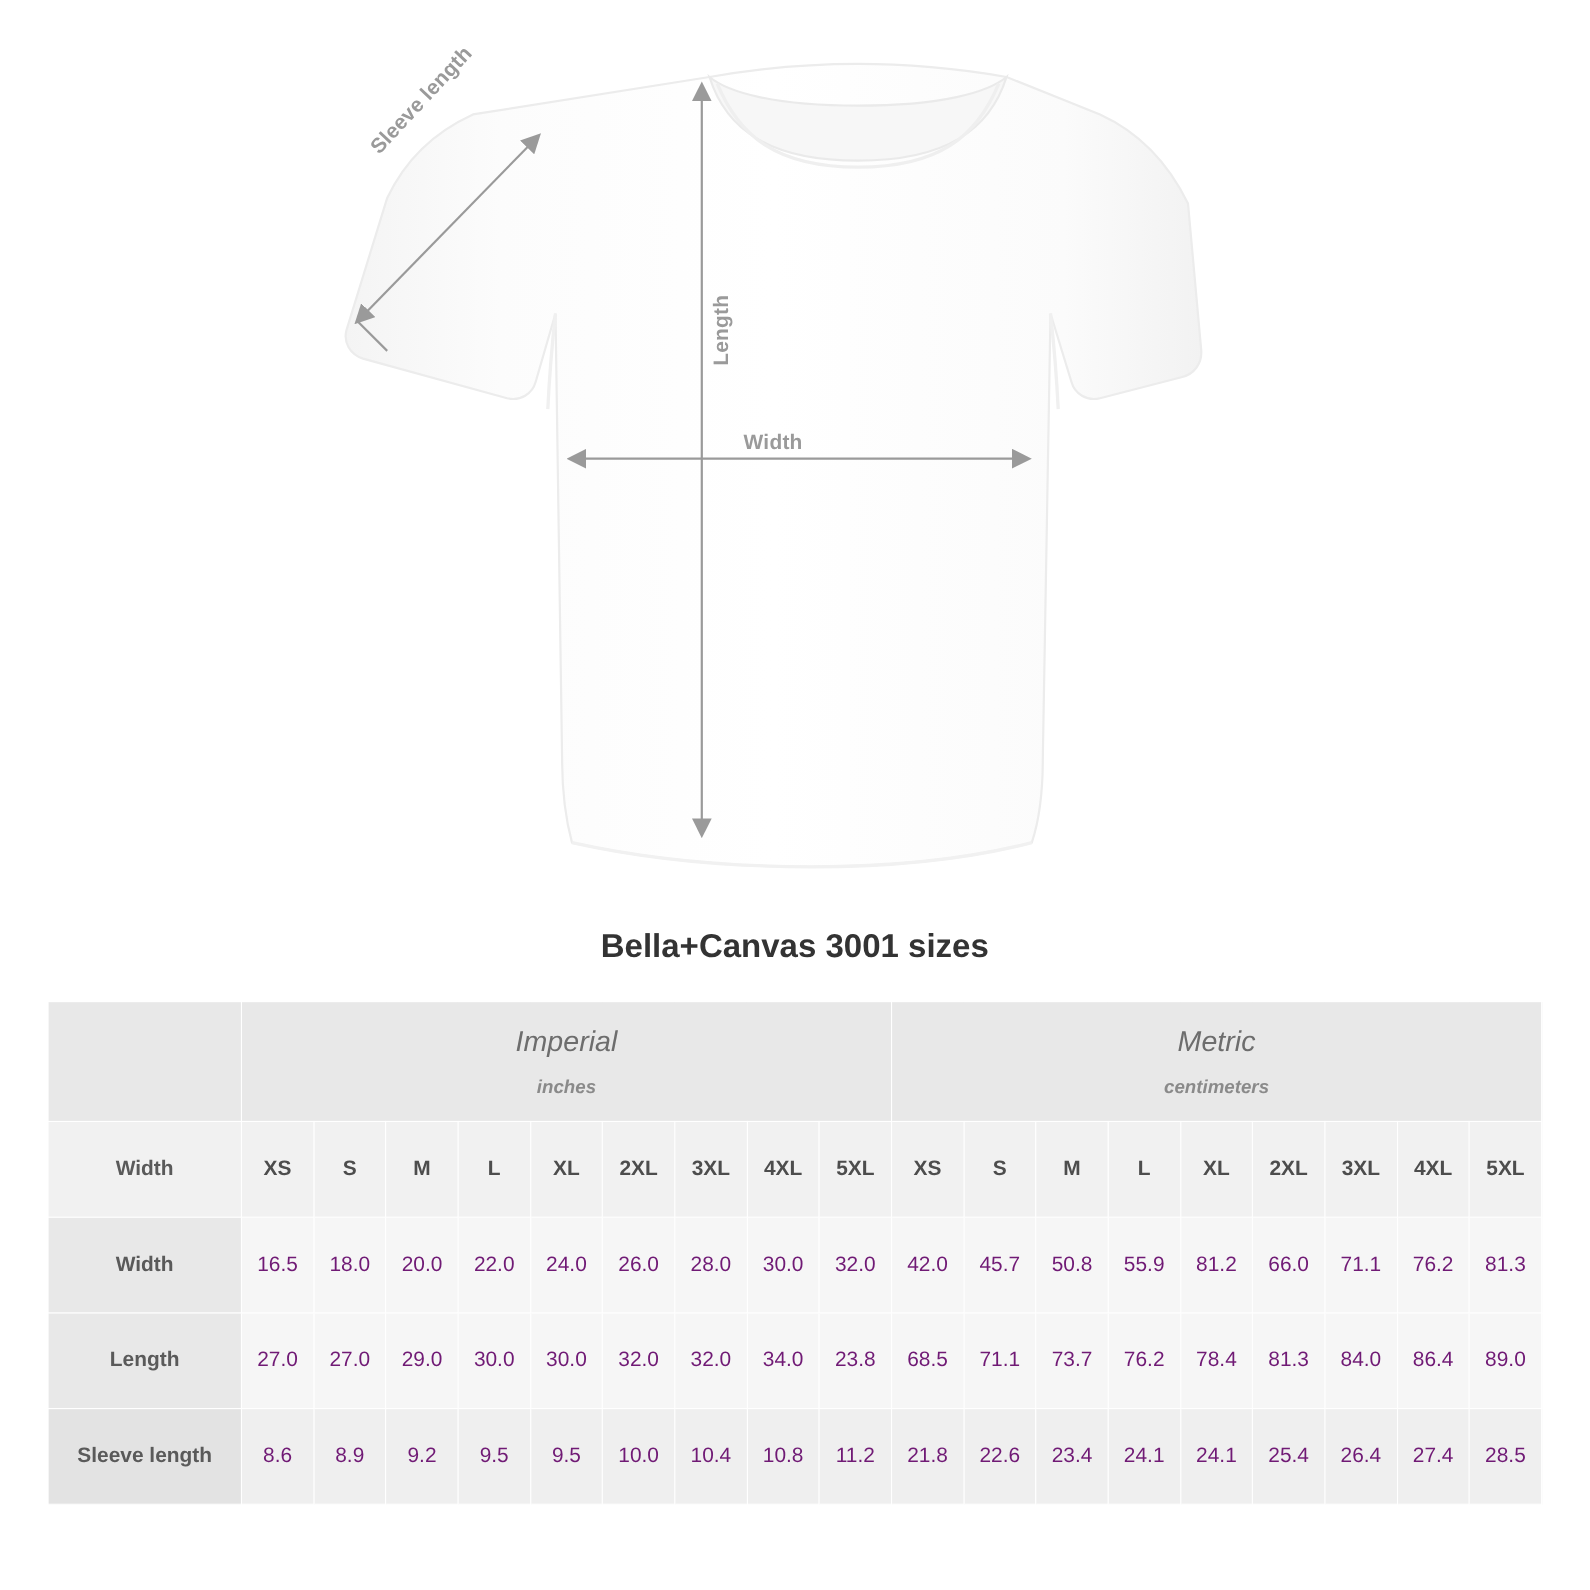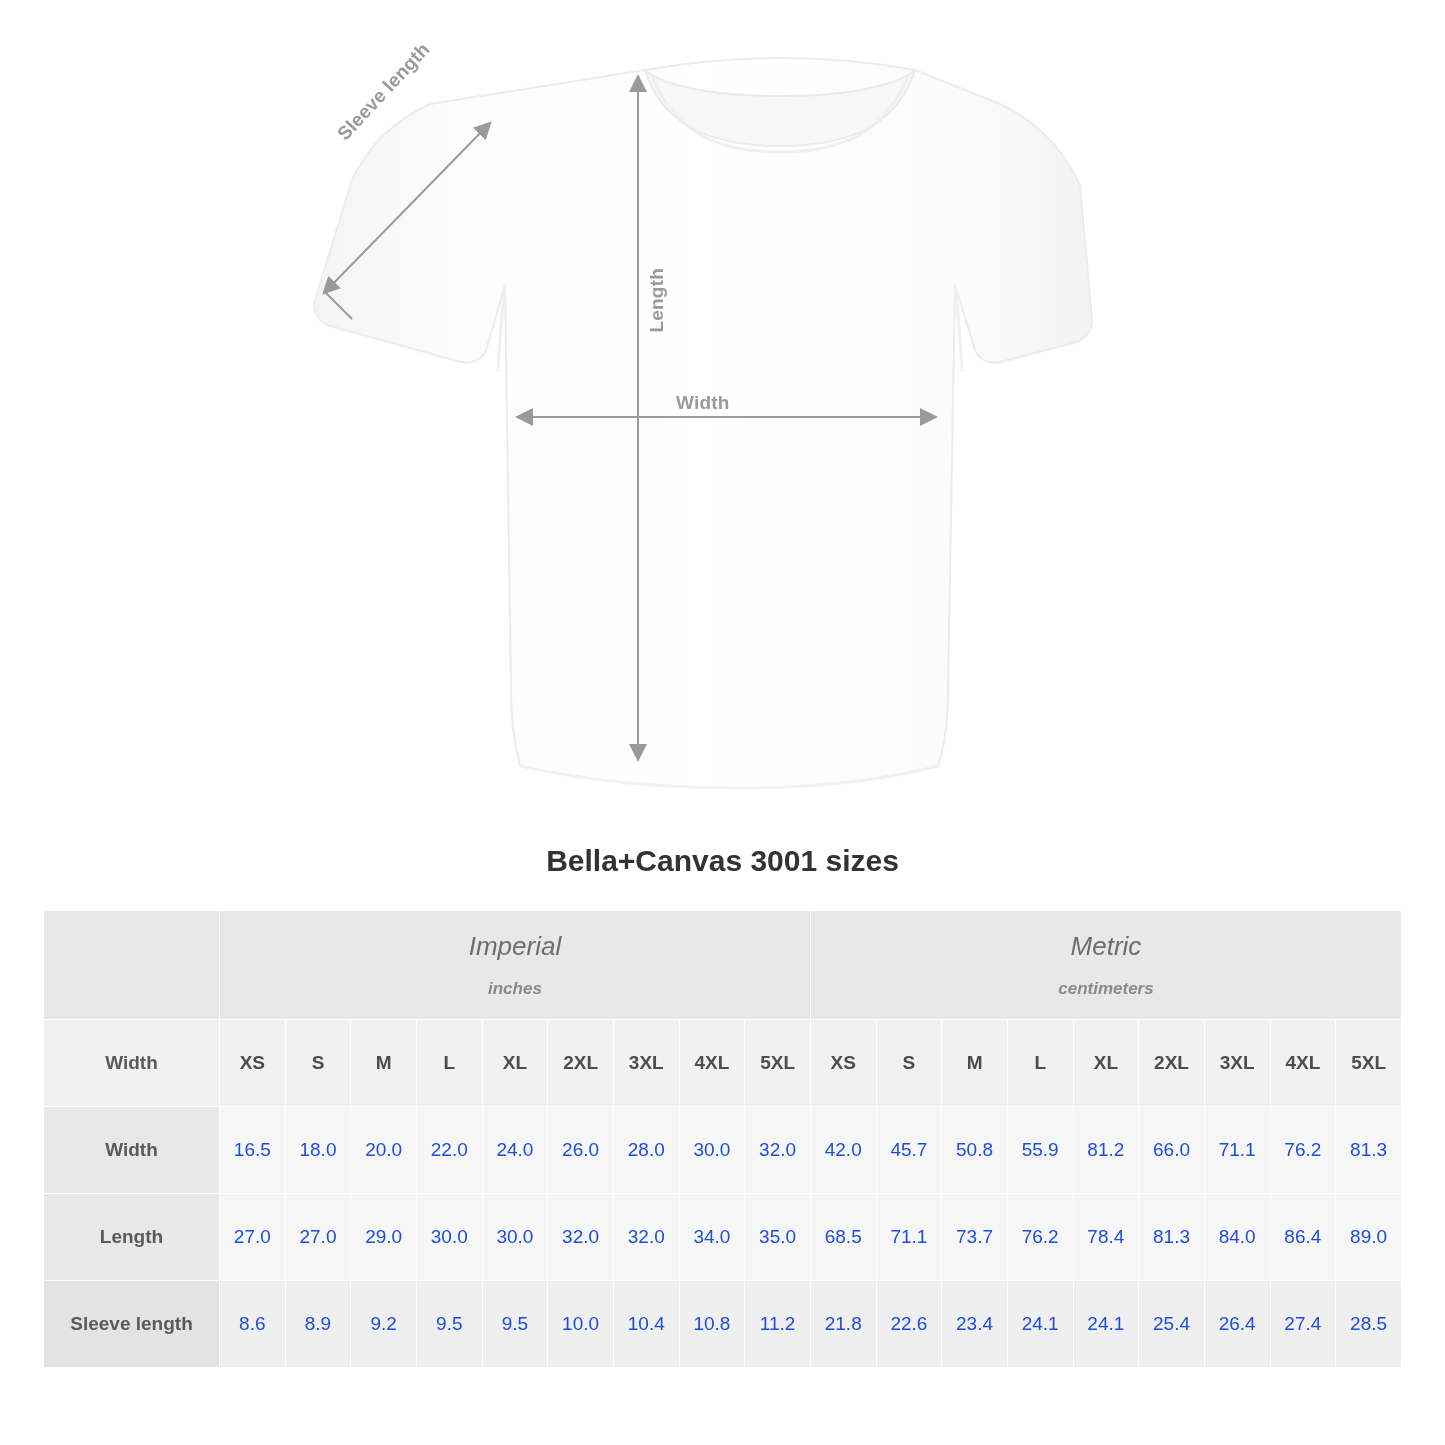--- a/index.html
+++ b/index.html
@@ -119,21 +119,21 @@
   .col-head {
     background: #f1f1f1;
     font-size: 19px;
     font-weight: bold;
     color: #4d4d4d;
     height: 84px;
   }
   td.cell {
     background: #f6f6f6;
     font-size: 19px;
-    color: #1d4ed8;
+    color: #701a75;
     height: 84px;
   }
   tr.alt td.cell {
     background: #efefef;
   }
   tr.alt th.row-head {
     background: #e3e3e3;
   }
   tr.sizerow th.corner {
     background: #f1f1f1;
@@ -279,21 +279,21 @@
         <tr>
           <th class="row-head">Length</th>
           <td class="cell">27.0</td>
           <td class="cell">27.0</td>
           <td class="cell">29.0</td>
           <td class="cell">30.0</td>
           <td class="cell">30.0</td>
           <td class="cell">32.0</td>
           <td class="cell">32.0</td>
           <td class="cell">34.0</td>
-          <td class="cell">35.0</td>
+          <td class="cell">23.8</td>
           <td class="cell">68.5</td>
           <td class="cell">71.1</td>
           <td class="cell">73.7</td>
           <td class="cell">76.2</td>
           <td class="cell">78.4</td>
           <td class="cell">81.3</td>
           <td class="cell">84.0</td>
           <td class="cell">86.4</td>
           <td class="cell">89.0</td>
         </tr>

